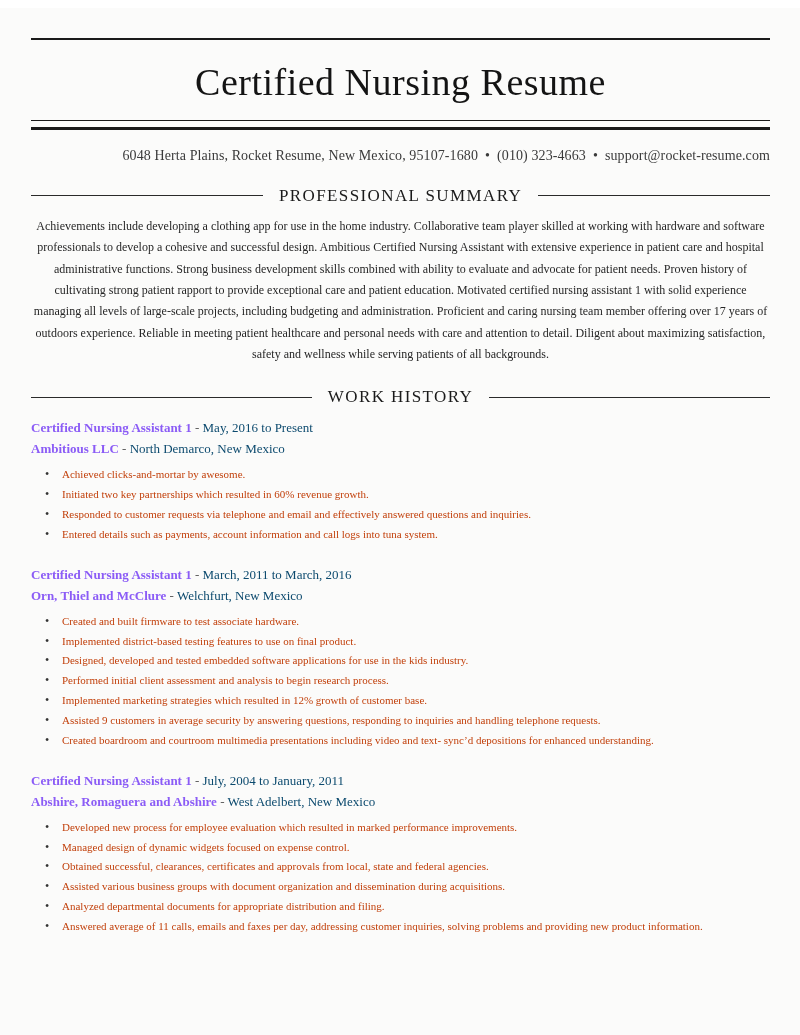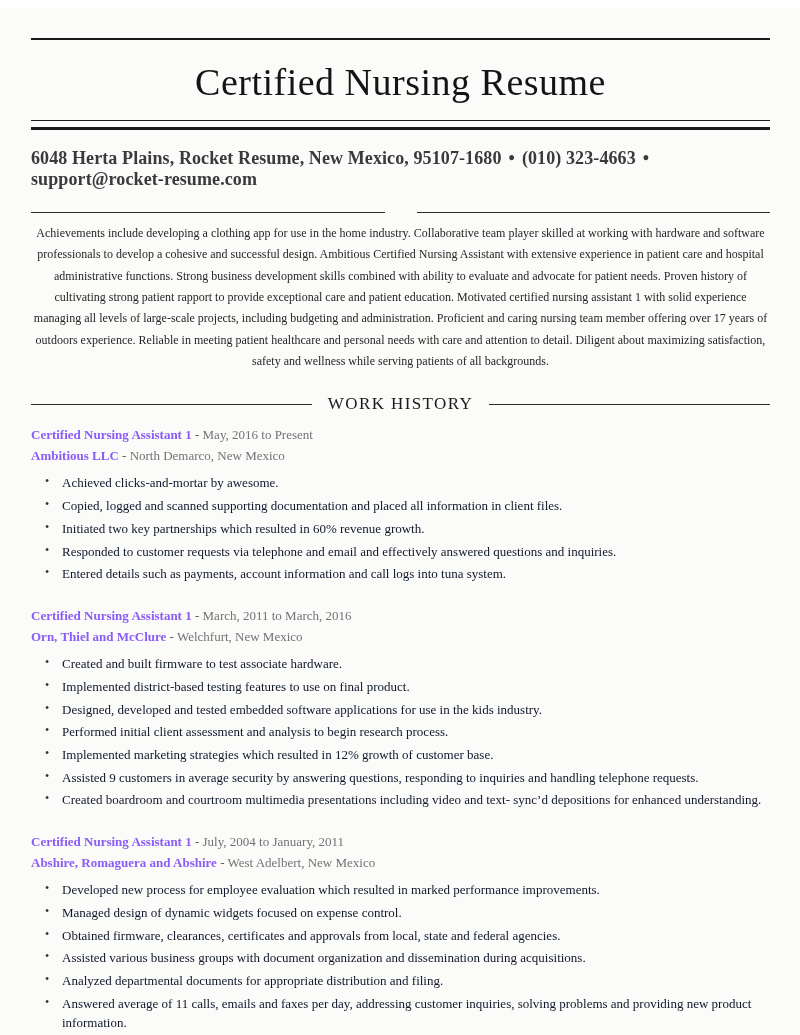--- a/index.html
+++ b/index.html
@@ -39,26 +39,25 @@
     margin: 22px 0 16px 0;
     color: #141414;
     font-family: "Liberation Serif", "DejaVu Serif", serif;
   }
   .rule-double {
     height: 6px;
     border-top: 1px solid #1a1a1a;
     border-bottom: 3px solid #1a1a1a;
   }
   .contact {
-    text-align: left;
-    font-size: 18px;
+    text-align: right;
+    font-size: 14px;
     color: #3a3a3a;
     margin-top: 18px;
     letter-spacing: 0.1px;
-    font-weight: bold;
   }
   .contact .sep {
     display: inline-block;
     padding: 0 7px;
     color: #3a3a3a;
   }
 
   
   .section-head {
     display: flex;
@@ -96,33 +95,33 @@
   .job-line {
     font-size: 13px;
     line-height: 1.62;
     color: #4a4a4a;
   }
   .job-line .strong {
     font-weight: bold;
     color: #8b5cf6;
   }
   .job-line .dash { color: #5a5a5a; }
-  .job-line .light { color: #737373; }
+  .job-line .light { color: #0c4a6e; }
 
   ul.bullets {
     list-style: none;
     margin: 8px 0 0 0;
     padding: 0;
   }
   ul.bullets li {
     position: relative;
-    font-size: 13px;
+    font-size: 11px;
     line-height: 1.44;
     padding: 0 0 4px 31px;
-    color: #0f172a;
+    color: #c2410c;
   }
   ul.bullets li::before {
     content: "\2022";
     position: absolute;
     left: 14px;
     top: -1px;
     font-size: 12px;
     color: #333333;
   }
 </style>
@@ -137,20 +136,21 @@
     <h1 class="title">Certified Nursing Resume</h1>
 
     <div class="rule-double"></div>
 
     <div class="contact">
       <span>6048 Herta Plains, Rocket Resume, New Mexico, 95107-1680</span><span class="sep">•</span><span>(010) 323-4663</span><span class="sep">•</span><span>support@rocket-resume.com</span>
     </div>
 
     <div class="section-head">
       <span class="line left"></span>
+      <span class="label">PROFESSIONAL SUMMARY</span>
       <span class="line right"></span>
     </div>
     <p class="summary">Achievements include developing a clothing app for use in the home industry. Collaborative team player skilled at working with hardware and software professionals to develop a cohesive and successful design. Ambitious Certified Nursing Assistant with extensive experience in patient care and hospital administrative functions. Strong business development skills combined with ability to evaluate and advocate for patient needs. Proven history of cultivating strong patient rapport to provide exceptional care and patient education. Motivated certified nursing assistant 1 with solid experience managing all levels of large-scale projects, including budgeting and administration. Proficient and caring nursing team member offering over 17 years of outdoors experience. Reliable in meeting patient healthcare and personal needs with care and attention to detail. Diligent about maximizing satisfaction, safety and wellness while serving patients of all backgrounds.</p>
 
     <div class="section-head">
       <span class="line left"></span>
       <span class="label">WORK HISTORY</span>
       <span class="line right"></span>
     </div>
 
@@ -160,21 +160,20 @@
         <span class="dash">-</span>
         <span class="light">May, 2016 to Present</span>
       </div>
       <div class="job-line">
         <span class="strong">Ambitious LLC</span>
         <span class="dash">-</span>
         <span class="light">North Demarco, New Mexico</span>
       </div>
       <ul class="bullets">
         <li>Achieved clicks-and-mortar by awesome.</li>
-        <li>Copied, logged and scanned supporting documentation and placed all information in client files.</li>
         <li>Initiated two key partnerships which resulted in 60% revenue growth.</li>
         <li>Responded to customer requests via telephone and email and effectively answered questions and inquiries.</li>
         <li>Entered details such as payments, account information and call logs into tuna system.</li>
       </ul>
     </div>
 
     <div class="job">
       <div class="job-line">
         <span class="strong">Certified Nursing Assistant 1</span>
         <span class="dash">-</span>
@@ -203,21 +202,21 @@
         <span class="light">July, 2004 to January, 2011</span>
       </div>
       <div class="job-line">
         <span class="strong">Abshire, Romaguera and Abshire</span>
         <span class="dash">-</span>
         <span class="light">West Adelbert, New Mexico</span>
       </div>
       <ul class="bullets">
         <li>Developed new process for employee evaluation which resulted in marked performance improvements.</li>
         <li>Managed design of dynamic widgets focused on expense control.</li>
-        <li>Obtained firmware, clearances, certificates and approvals from local, state and federal agencies.</li>
+        <li>Obtained successful, clearances, certificates and approvals from local, state and federal agencies.</li>
         <li>Assisted various business groups with document organization and dissemination during acquisitions.</li>
         <li>Analyzed departmental documents for appropriate distribution and filing.</li>
         <li>Answered average of 11 calls, emails and faxes per day, addressing customer inquiries, solving problems and providing new product information.</li>
       </ul>
     </div>
 
   </div>
 </div>
 
 </body></html>

